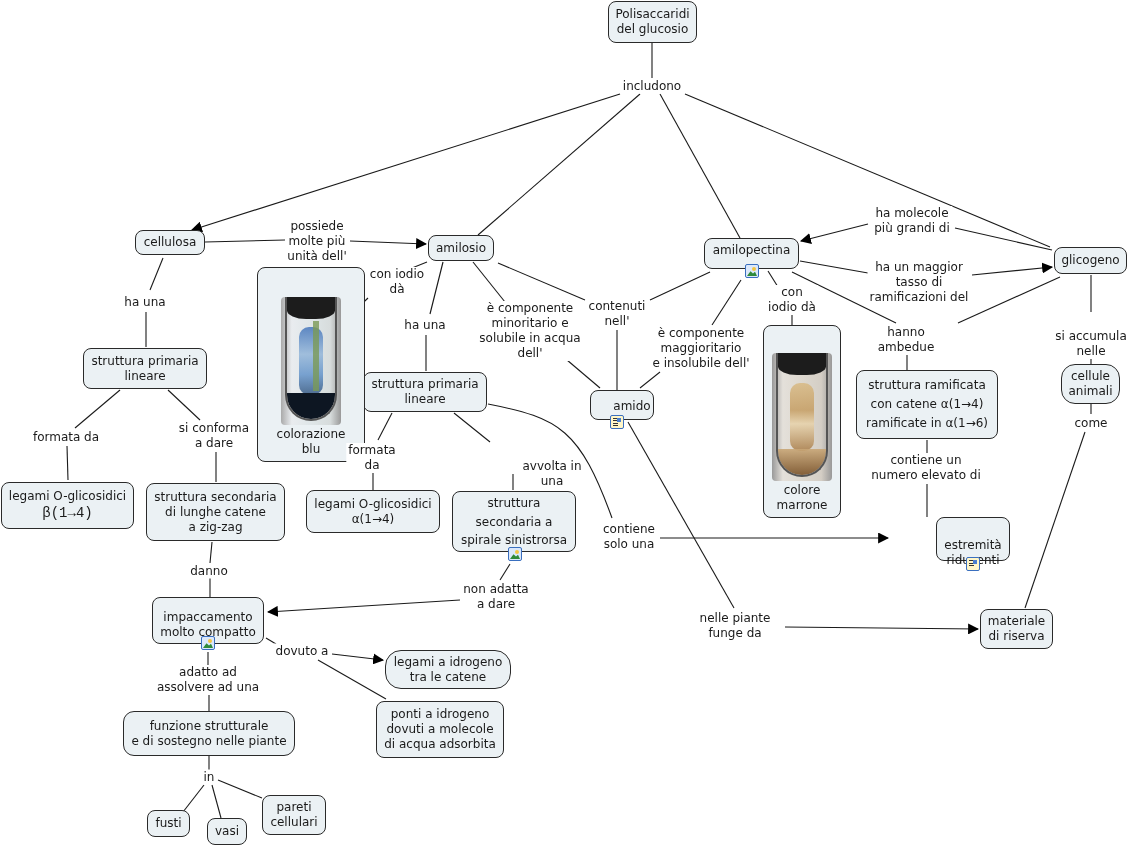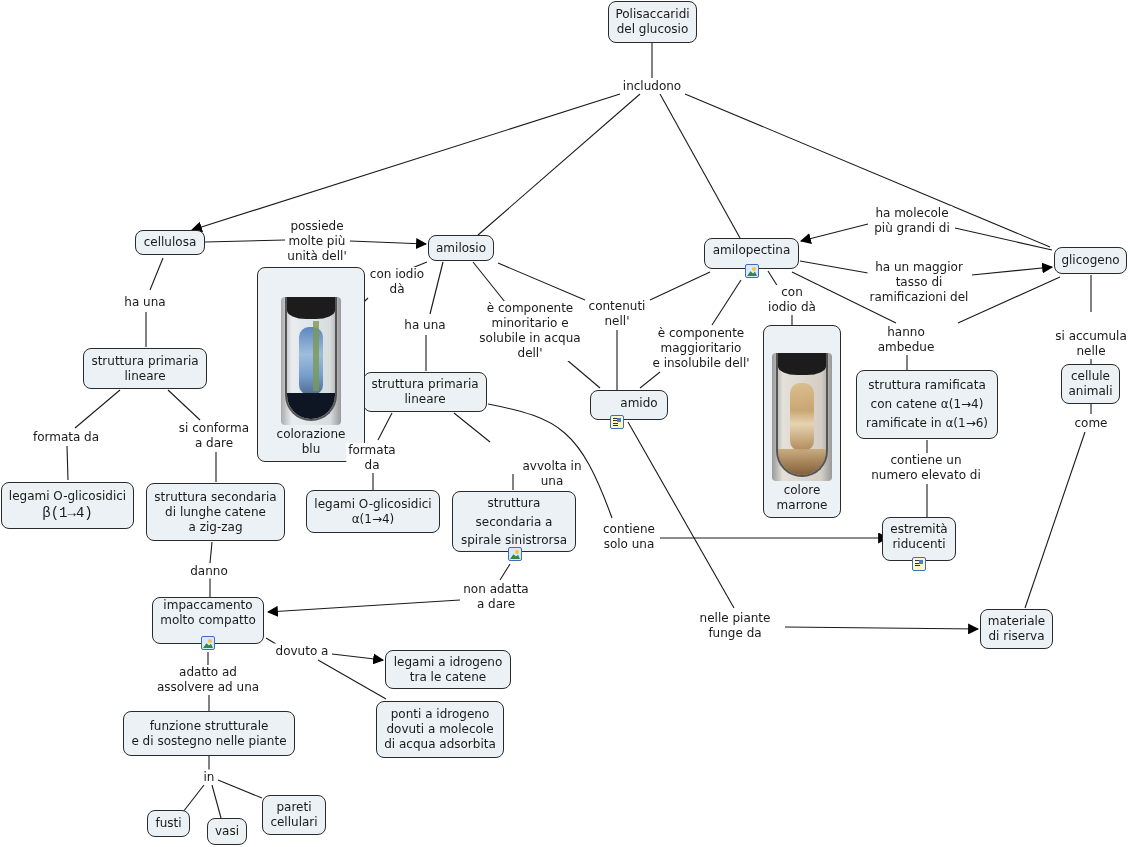--- a/index.html
+++ b/index.html
@@ -144,21 +144,21 @@
 
 <div class="node" style="left:704px;top:238px;width:95px;height:31px;justify-content:flex-start;padding-top:4px;">
   <span class="t">amilopectina</span>
   <span class="ico img" style="position:absolute;left:40px;top:23px;"></span>
 </div>
 
 <div class="node" style="left:1054px;top:247px;width:73px;height:27px;">
   <span class="t">glicogeno</span>
 </div>
 
-<div class="node" style="left:590px;top:390px;width:78px;height:30px;justify-content:flex-start;padding-top:5px;padding-left:26px;">
+<div class="node" style="left:590px;top:390px;width:64px;height:30px;justify-content:center;padding-top:5px;padding-left:26px;">
   <span class="t">amido</span>
   <span class="ico doc" style="position:absolute;left:19px;top:22px;"></span>
 </div>
 
 <div class="node" style="left:83px;top:348px;width:124px;height:41px;">
   <span class="t">struttura primaria</span>
   <span class="t">lineare</span>
 </div>
 
 <div class="node" style="left:363px;top:372px;width:124px;height:40px;">
@@ -182,38 +182,38 @@
   <span class="t">α(1→4)</span>
 </div>
 
 <div class="node" style="left:452px;top:491px;width:124px;height:61px;justify-content:space-between;padding-top:4px;">
   <span class="t">struttura</span>
   <span class="t">secondaria a</span>
   <span class="t">spirale sinistrorsa</span>
   <span class="ico img" style="position:absolute;left:55px;top:53px;"></span>
 </div>
 
-<div class="node" style="left:152px;top:597px;width:112px;height:47px;justify-content:flex-start;padding-top:0;">
+<div class="node" style="left:152px;top:597px;width:112px;height:47px;justify-content:flex-start;padding-top:12px;">
   <span class="t">impaccamento</span>
   <span class="t">molto compatto</span>
   <span class="ico img" style="position:absolute;left:48px;top:36px;"></span>
 </div>
 
-<div class="node" style="left:385px;top:650px;width:126px;height:39px;">
+<div class="node" style="left:385px;top:650px;width:126px;height:39px;border-radius:16px;">
   <span class="t">legami a idrogeno</span>
   <span class="t">tra le catene</span>
 </div>
 
 <div class="node" style="left:376px;top:701px;width:128px;height:57px;">
   <span class="t">ponti a idrogeno</span>
   <span class="t">dovuti a molecole</span>
   <span class="t">di acqua adsorbita</span>
 </div>
 
-<div class="node" style="left:123px;top:711px;width:172px;height:45px;">
+<div class="node" style="left:123px;top:711px;width:172px;height:45px;border-radius:11px;">
   <span class="t">funzione strutturale</span>
   <span class="t">e di sostegno nelle piante</span>
 </div>
 
 <div class="node" style="left:147px;top:810px;width:43px;height:27px;">
   <span class="t">fusti</span>
 </div>
 
 <div class="node" style="left:207px;top:818px;width:40px;height:27px;">
   <span class="t">vasi</span>
@@ -223,32 +223,32 @@
   <span class="t">pareti</span>
   <span class="t">cellulari</span>
 </div>
 
 <div class="node" style="left:856px;top:370px;width:142px;height:69px;line-height:19px;">
   <span class="t">struttura ramificata</span>
   <span class="t">con catene α(1→4)</span>
   <span class="t">ramificate in α(1→6)</span>
 </div>
 
-<div class="node" style="left:882px;top:517px;width:74px;height:44px;justify-content:flex-start;padding-top:4px;">
+<div class="node" style="left:936px;top:517px;width:74px;height:44px;justify-content:flex-start;padding-top:20px;">
   <span class="t">estremità</span>
   <span class="t">riducenti</span>
   <span class="ico doc" style="position:absolute;left:29px;top:37px;"></span>
 </div>
 
 <div class="node" style="left:980px;top:609px;width:73px;height:40px;">
   <span class="t">materiale</span>
   <span class="t">di riserva</span>
 </div>
 
-<div class="node" style="left:1061px;top:364px;width:59px;height:40px;">
+<div class="node" style="left:1061px;top:364px;width:59px;height:40px;border-radius:14px;">
   <span class="t">cellule</span>
   <span class="t">animali</span>
 </div>
 
 <div class="node" style="left:257px;top:267px;width:108px;height:195px;padding:4px 4px;justify-content:flex-end;">
   <div class="tube blue">
     <div class="cap"></div>
       <div class="swirl"></div>
       <div class="swirl2"></div>
       <div class="bottom"></div>

